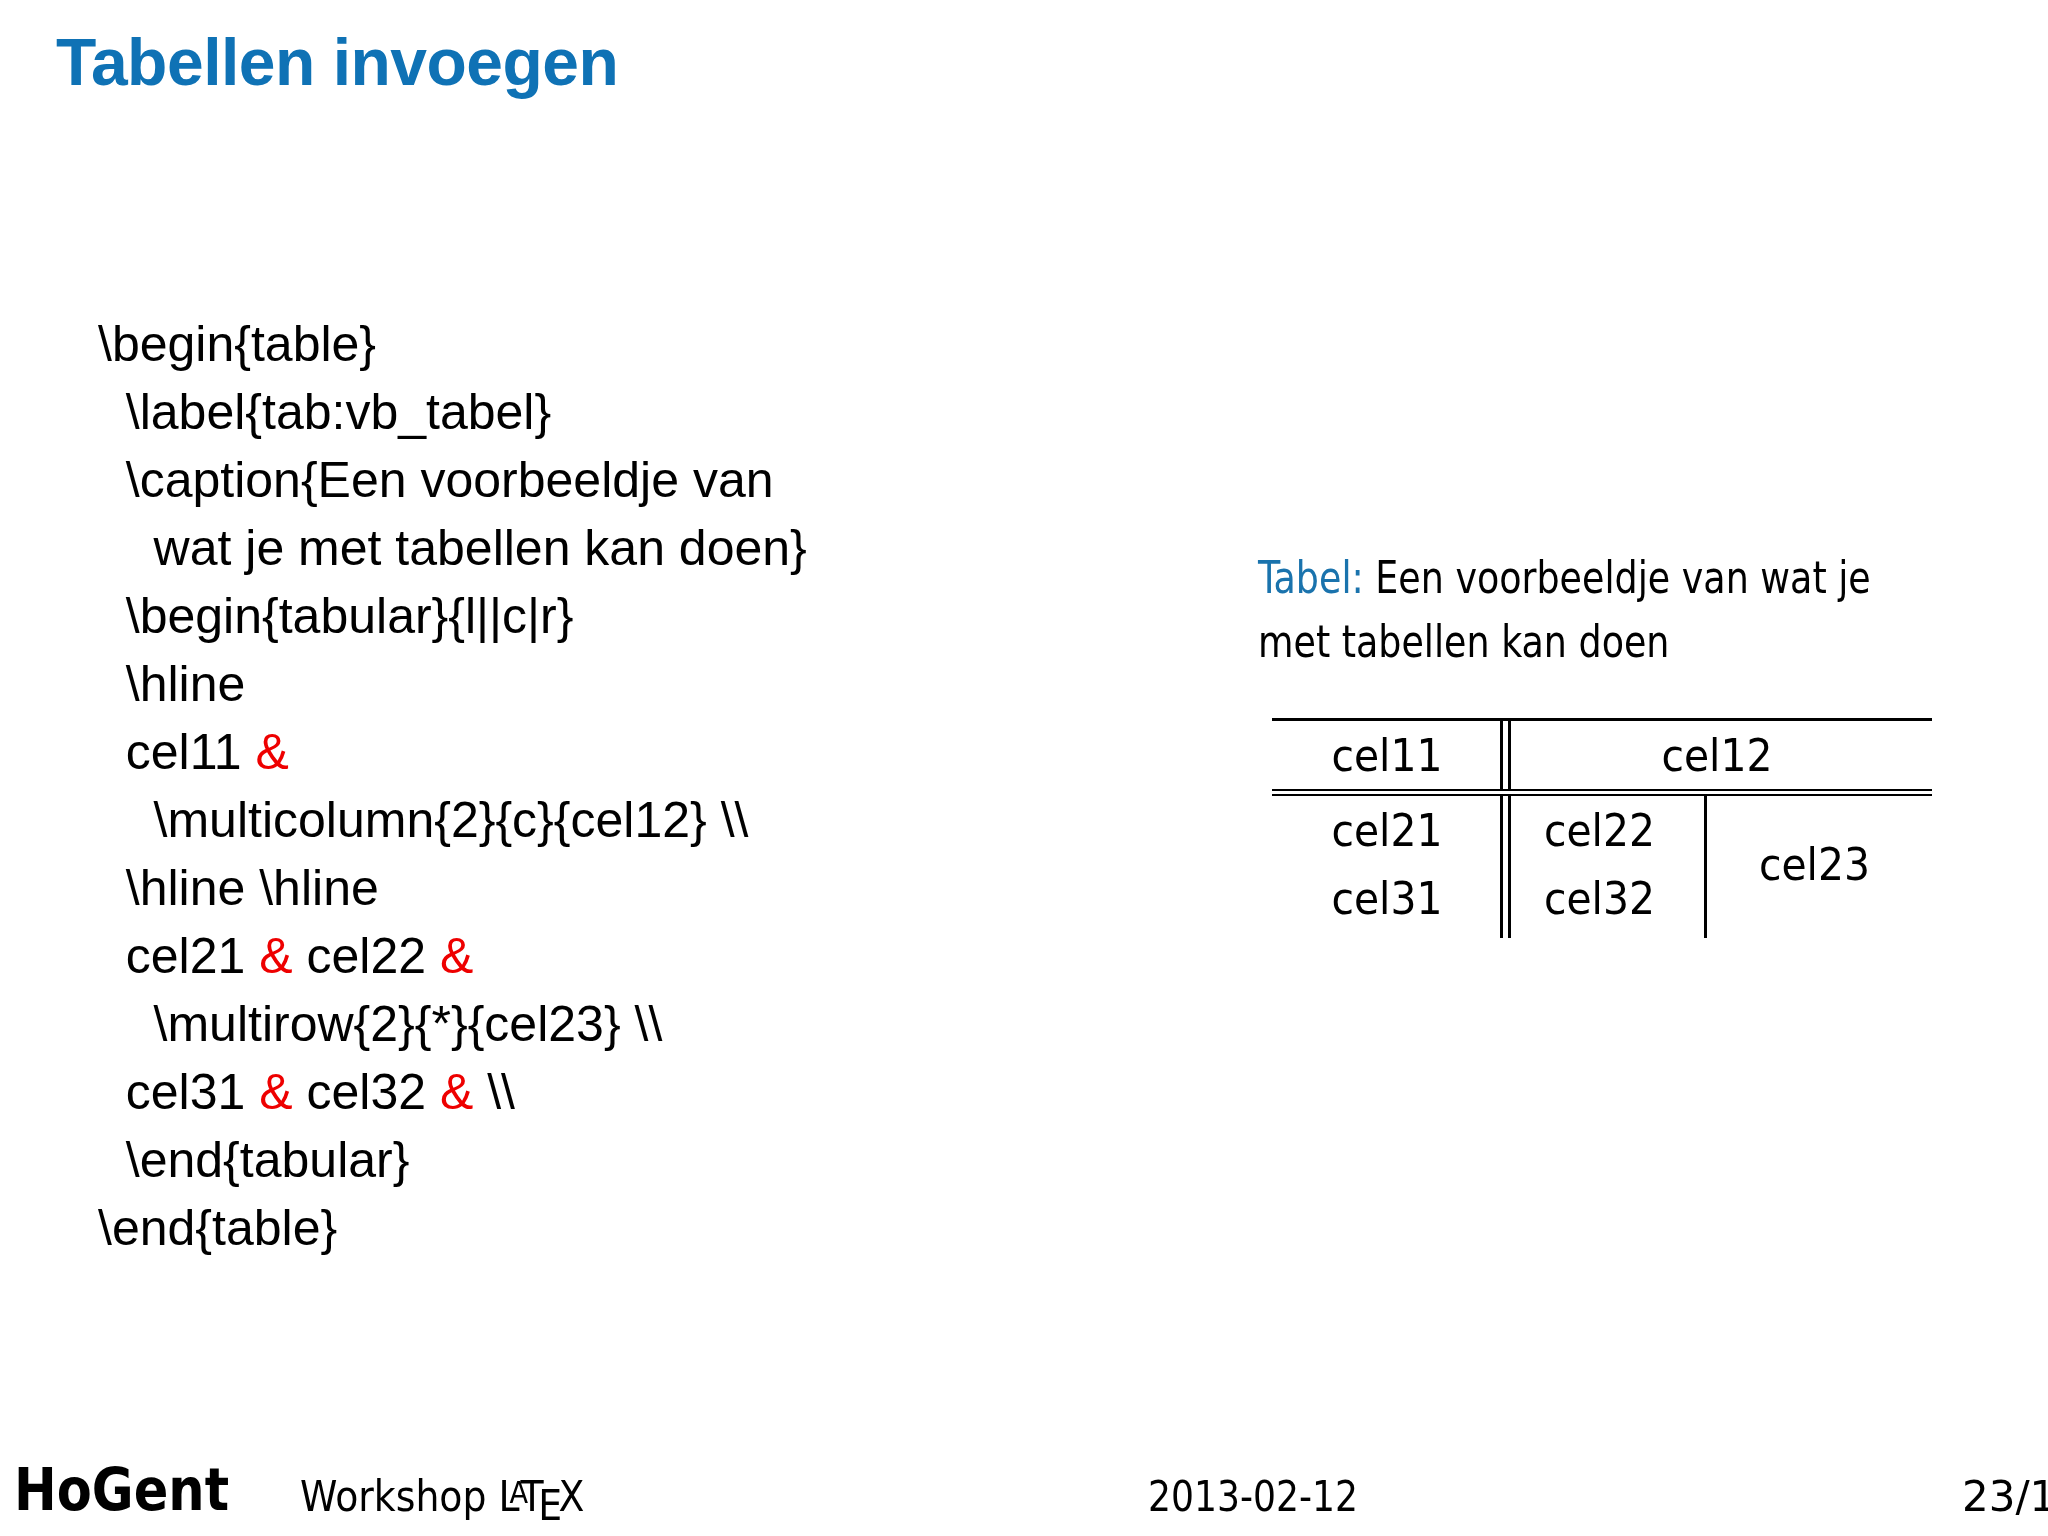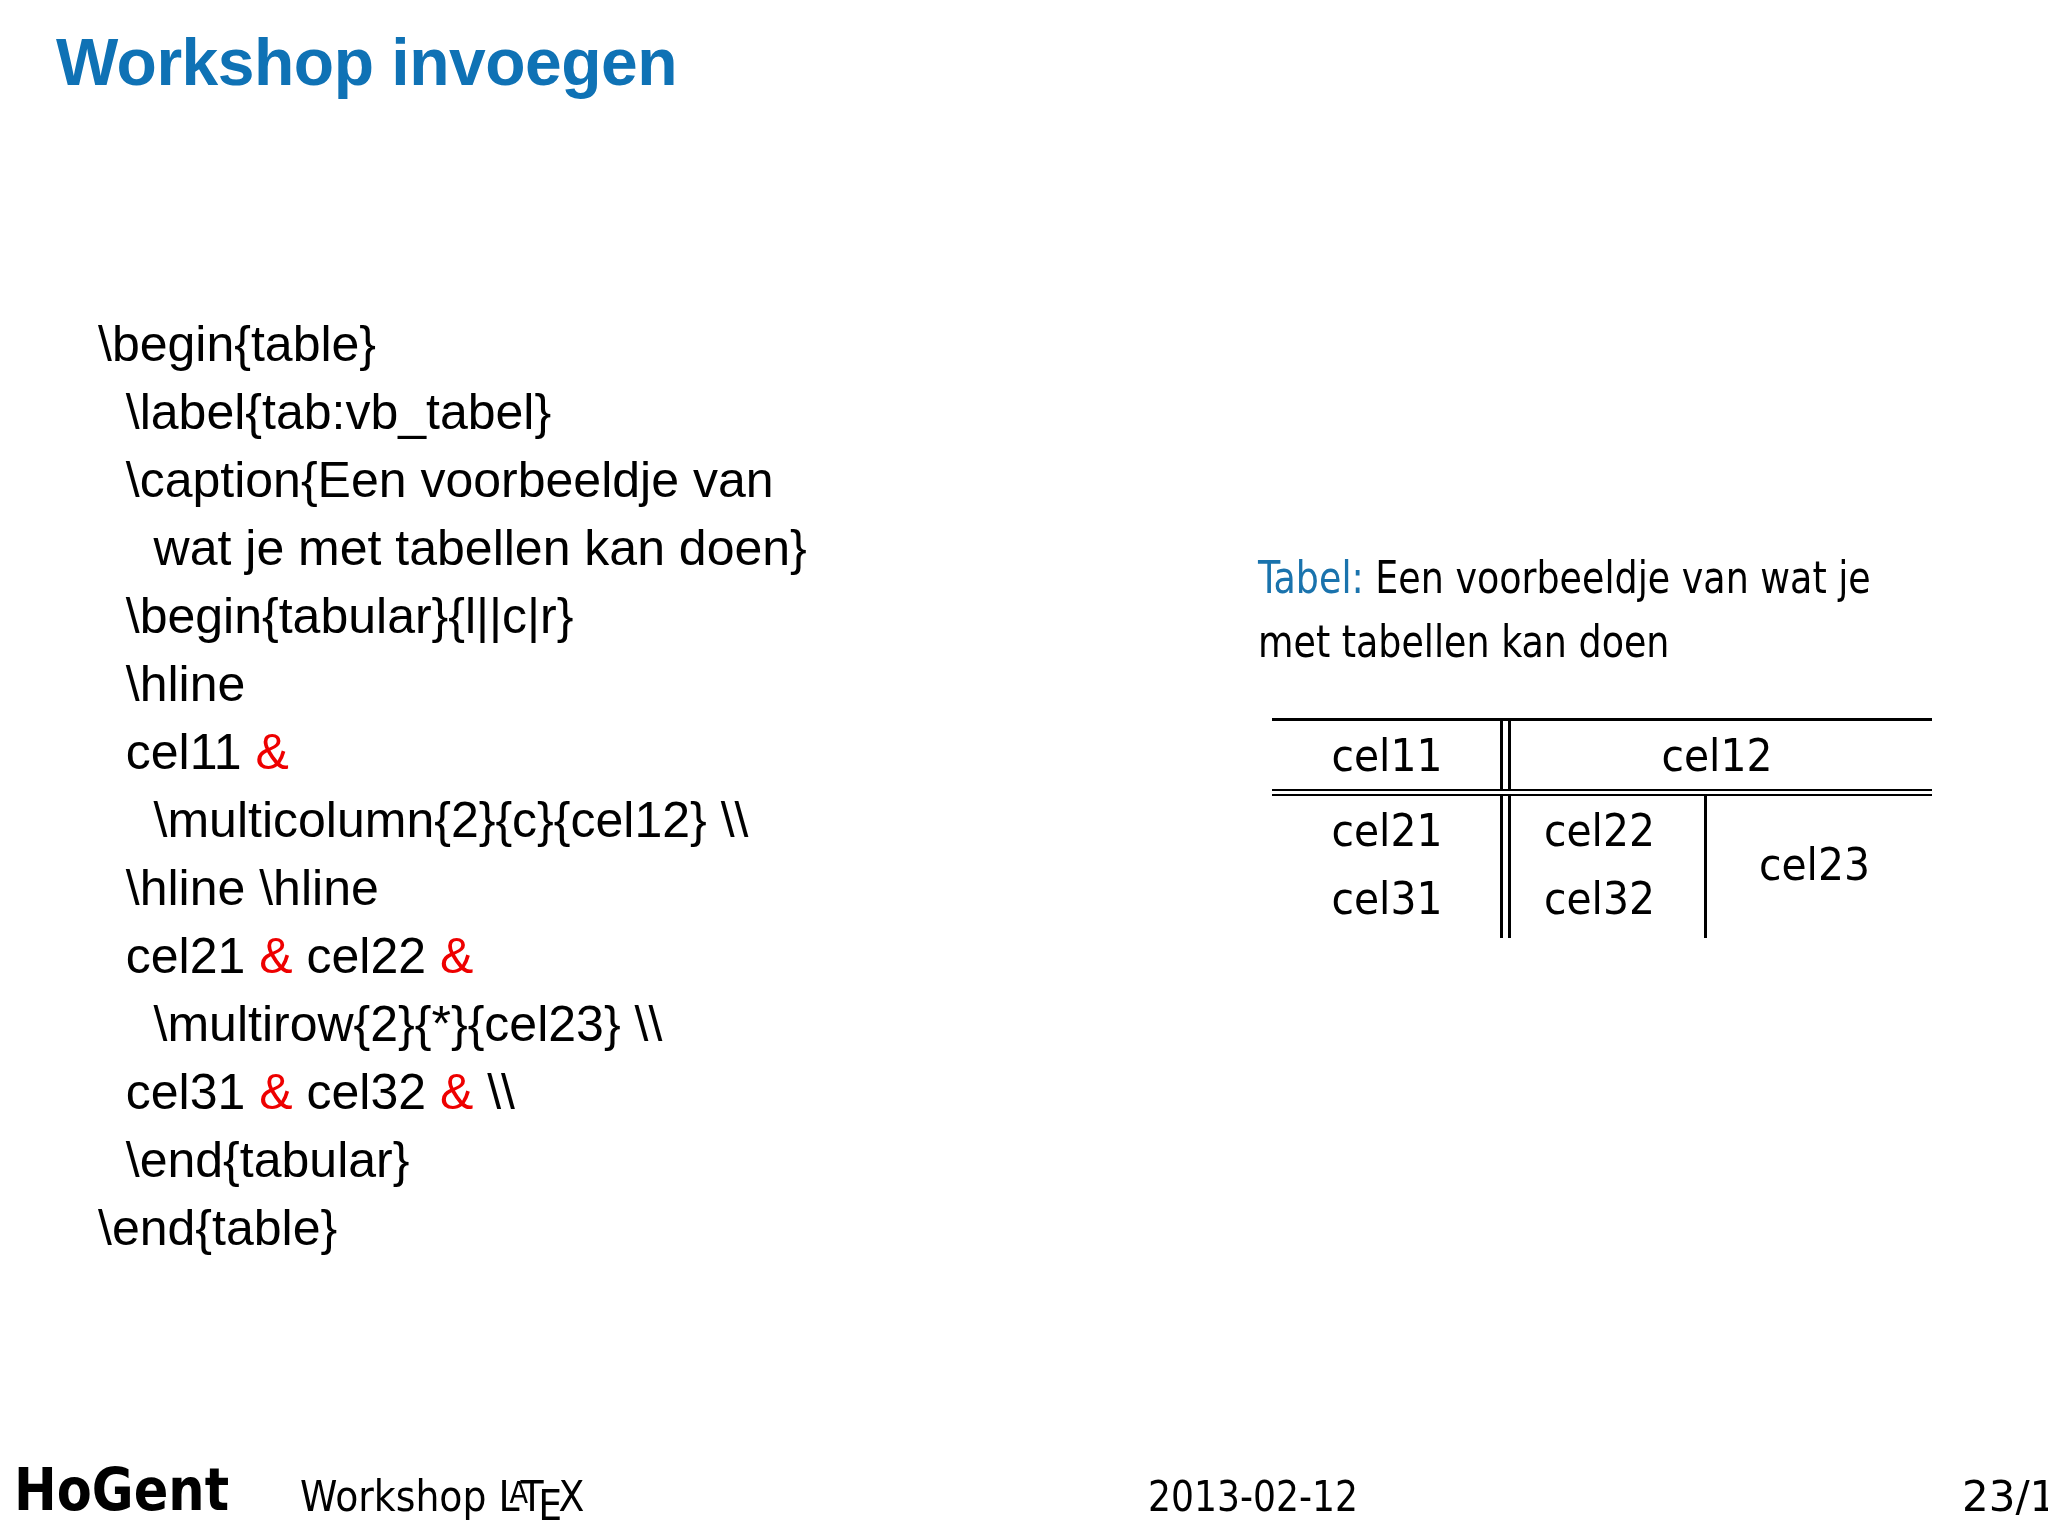--- a/index.html
+++ b/index.html
@@ -194,21 +194,21 @@
     position: relative;
     top: 0.22em;
     margin-left: -0.12em;
     margin-right: -0.05em;
   }
   .latex-logo .l-x { margin-left: -0.02em; }
 </style>
 </head>
 <body>
 
-<div id="slide-title">Workshop invoegen</div>
+<div id="slide-title">Tabellen invoegen</div>
 
 <div id="code-block"><div class="code-line"><span>\begin{table}</span></div><div class="code-line">  <span>\label{tab:vb_tabel}</span></div><div class="code-line">  <span>\caption{Een voorbeeldje van</span></div><div class="code-line">    <span>wat je met tabellen kan doen}</span></div><div class="code-line">  <span>\begin{tabular}{l||c|r}</span></div><div class="code-line">  <span>\hline</span></div><div class="code-line">  <span>cel11 </span><span class="amp">&amp;</span></div><div class="code-line">    <span>\multicolumn{2}{c}{cel12} \\</span></div><div class="code-line">  <span>\hline \hline</span></div><div class="code-line">  <span>cel21 </span><span class="amp">&amp;</span><span> cel22 </span><span class="amp">&amp;</span></div><div class="code-line">    <span>\multirow{2}{*}{cel23} \\</span></div><div class="code-line">  <span>cel31 </span><span class="amp">&amp;</span><span> cel32 </span><span class="amp">&amp;</span><span> \\</span></div><div class="code-line">  <span>\end{tabular}</span></div><div class="code-line"><span>\end{table}</span></div></div>
 
 <div id="render-output">
   <div id="table-caption">
     <span class="caption-prefix">Tabel:</span>
     <span class="caption-text">Een voorbeeldje van wat je met tabellen kan doen</span>
   </div>
 </div>
 

